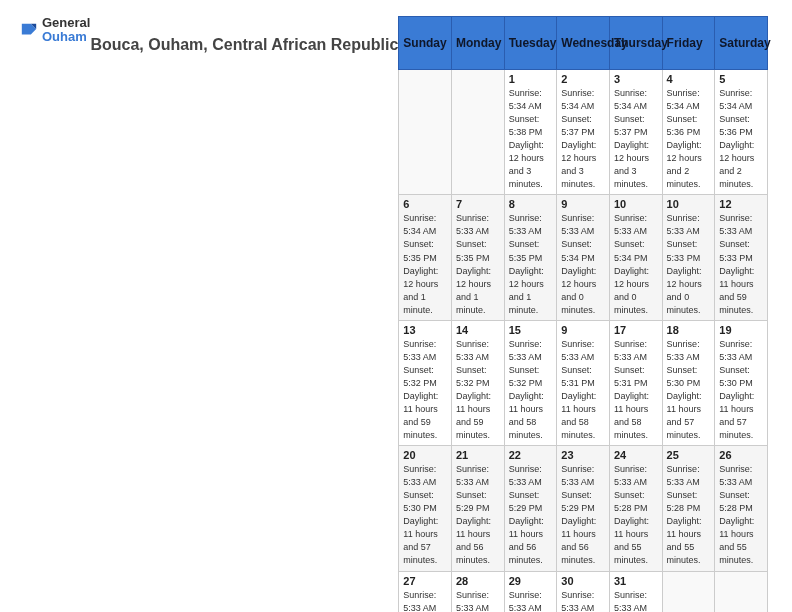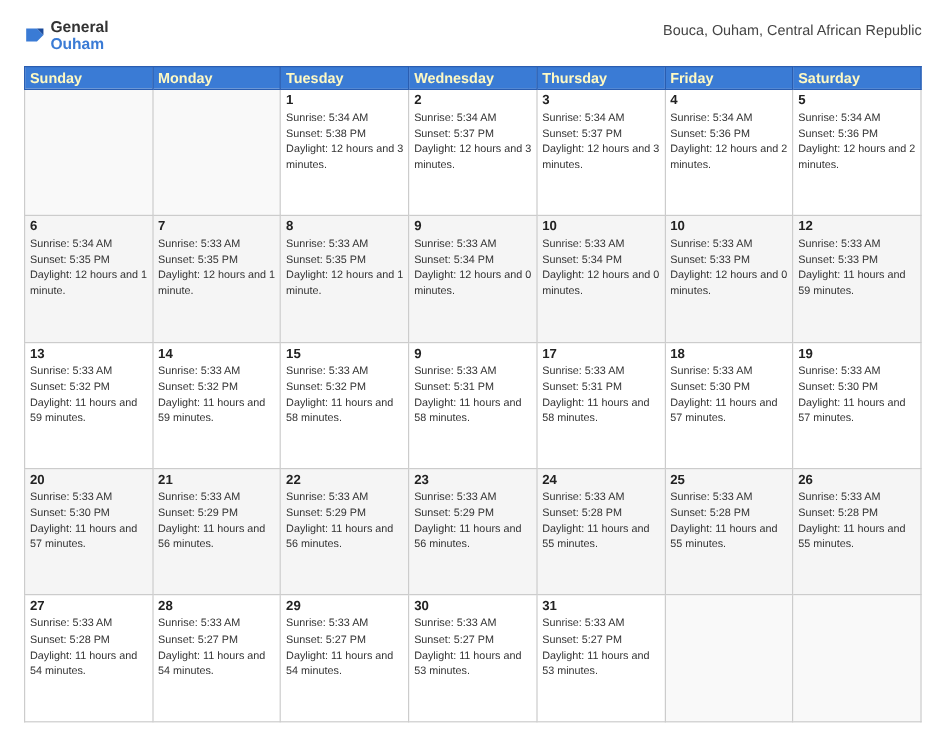--- a/index.html
+++ b/index.html
@@ -8,21 +8,21 @@
       height: 612px;
       font-family: Arial, sans-serif;
       background: #fff;
       overflow: hidden;
     }
     .page {
       width: 788px;
       height: 612px;
       padding: 16px 20px 10px 20px;
       display: flex;
-      flex-direction: column;
+      flex-direction: row;
     }
     .header {
       display: flex;
       align-items: flex-start;
       justify-content: space-between;
       margin-bottom: 10px;
     }
     .logo {
       display: flex;
       align-items: center;
@@ -44,37 +44,38 @@
     .title-block {
       text-align: right;
     }
     .month-title {
       font-size: 32px;
       font-weight: bold;
       color: #222;
       line-height: 1.1;
     }
     .subtitle {
-      font-size: 12px;
+      font-size: 16px;
       color: #444;
-      margin-top: 2px;
+      margin-top: 20px;
+      font-weight: bold;
     }
     .calendar {
       flex: 1;
       border: 1px solid #ccc;
       border-collapse: collapse;
       width: 100%;
       table-layout: fixed;
     }
     .calendar th {
       background: #3a7bd5;
-      color: #fef9c3;
+      color: #0f172a;
       font-size: 12px;
       font-weight: bold;
-      padding: 2px 4px;
+      padding: 19px 4px;
       text-align: left;
       border: 1px solid #2a5db0;
     }
     .calendar td {
       border: 1px solid #ccc;
       vertical-align: top;
       padding: 3px 4px;
       font-size: 9.5px;
       color: #333;
       height: 86px;

